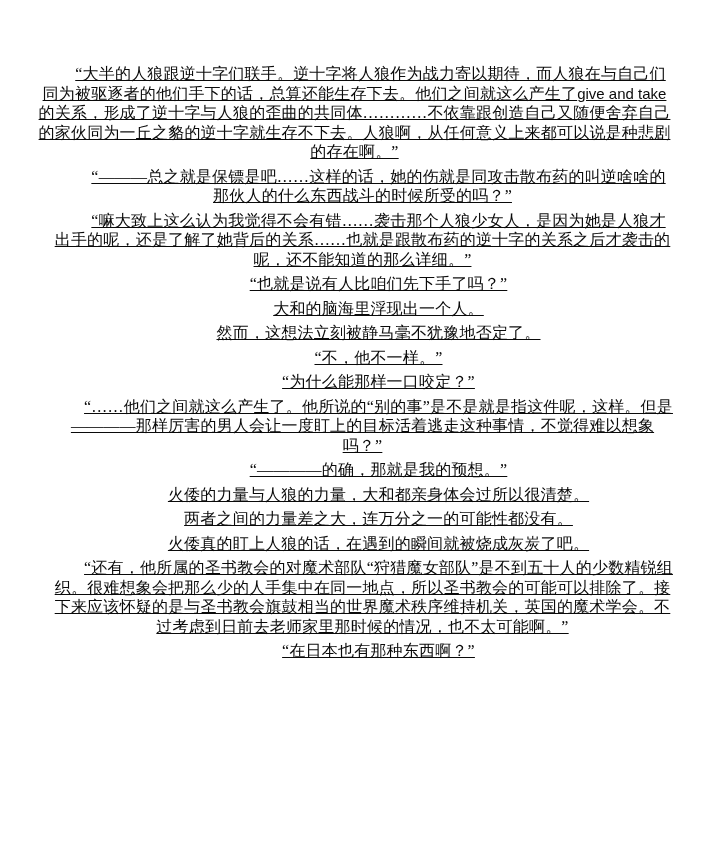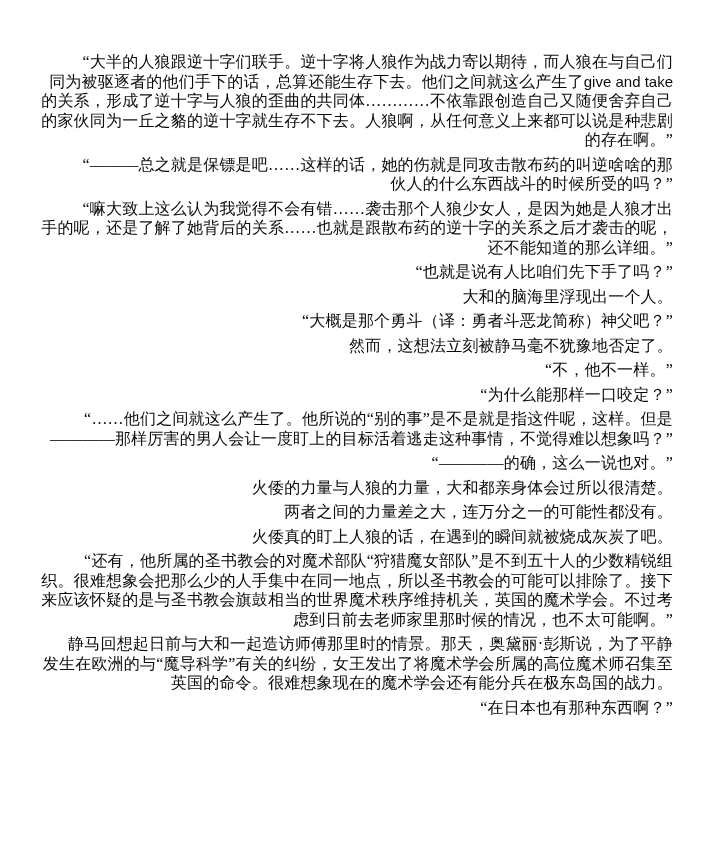--- a/index.html
+++ b/index.html
@@ -10,60 +10,60 @@
   .page {
     position: relative;
     width: 708px;
     height: 850px;
     background: #ffffff;
     overflow: hidden;
     box-sizing: border-box;
   }
   .text-block {
     position: absolute;
-    top: 52px;
+    top: 64px;
     left: 36px;
     right: 35px;
     color: #0a0a0a;
     font-family: "Liberation Serif", "DejaVu Serif", serif;
     font-size: 16px;
     line-height: 19.5px;
-    text-align: right;
+    text-align: center;
     letter-spacing: 0.2px;
+    text-decoration: underline;
   }
   .para {
     margin: 0;
     padding: 0;
     text-indent: 2em;
   }
   .para + .para {
     margin-top: 5px;
+    margin-left: 16px;
   }
   .latin {
     font-family: "Liberation Sans", "DejaVu Sans", sans-serif;
     font-size: 15px;
     letter-spacing: 0;
   }
 </style>
 </head>
 <body>
 
 <div class="page">
   <div class="text-block">
       <p class="para"><span>“大半的人狼跟逆十字们联手。逆十字将人狼作为战力寄以期待，而人狼在与自己们同为被驱逐者的他们手下的话，总算还能生存下去。他们之间就这么产生了</span><span class="latin">give and take</span><span>的关系，形成了逆十字与人狼的歪曲的共同体…………不依靠跟创造自己又随便舍弃自己的家伙同为一丘之貉的逆十字就生存不下去。人狼啊，从任何意义上来都可以说是种悲剧的存在啊。”</span></p>
       <p class="para"><span>“———总之就是保镖是吧……这样的话，她的伤就是同攻击散布药的叫逆啥啥的那伙人的什么东西战斗的时候所受的吗？”</span></p>
       <p class="para"><span>“嘛大致上这么认为我觉得不会有错……袭击那个人狼少女人，是因为她是人狼才出手的呢，还是了解了她背后的关系……也就是跟散布药的逆十字的关系之后才袭击的呢，还不能知道的那么详细。”</span></p>
       <p class="para"><span>“也就是说有人比咱们先下手了吗？”</span></p>
       <p class="para"><span>大和的脑海里浮现出一个人。</span></p>
-      <p class="para"><span>“大概是那个勇斗（译：勇者斗恶龙简称）神父吧？”</span></p>
       <p class="para"><span>然而，这想法立刻被静马毫不犹豫地否定了。</span></p>
       <p class="para"><span>“不，他不一样。”</span></p>
       <p class="para"><span>“为什么能那样一口咬定？”</span></p>
       <p class="para"><span>“……他们之间就这么产生了。他所说的“别的事”是不是就是指这件呢，这样。但是————那样厉害的男人会让一度盯上的目标活着逃走这种事情，不觉得难以想象吗？”</span></p>
-      <p class="para"><span>“————的确，这么一说也对。”</span></p>
+      <p class="para"><span>“————的确，那就是我的预想。”</span></p>
       <p class="para"><span>火倭的力量与人狼的力量，大和都亲身体会过所以很清楚。</span></p>
       <p class="para"><span>两者之间的力量差之大，连万分之一的可能性都没有。</span></p>
       <p class="para"><span>火倭真的盯上人狼的话，在遇到的瞬间就被烧成灰炭了吧。</span></p>
       <p class="para"><span>“还有，他所属的圣书教会的对魔术部队“狩猎魔女部队”是不到五十人的少数精锐组织。很难想象会把那么少的人手集中在同一地点，所以圣书教会的可能可以排除了。接下来应该怀疑的是与圣书教会旗鼓相当的世界魔术秩序维持机关，英国的魔术学会。不过考虑到日前去老师家里那时候的情况，也不太可能啊。”</span></p>
-      <p class="para"><span>静马回想起日前与大和一起造访师傅那里时的情景。那天，奥黛丽·彭斯说，为了平静发生在欧洲的与“魔导科学”有关的纠纷，女王发出了将魔术学会所属的高位魔术师召集至英国的命令。很难想象现在的魔术学会还有能分兵在极东岛国的战力。</span></p>
       <p class="para"><span>“在日本也有那种东西啊？”</span></p>
     </div>
 </div>
 
 </body></html>

